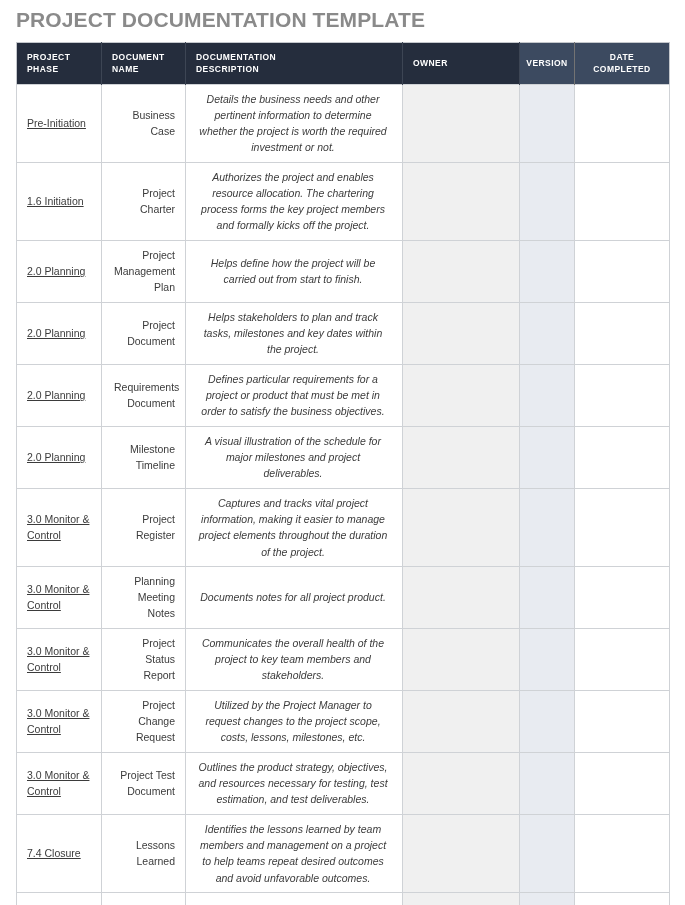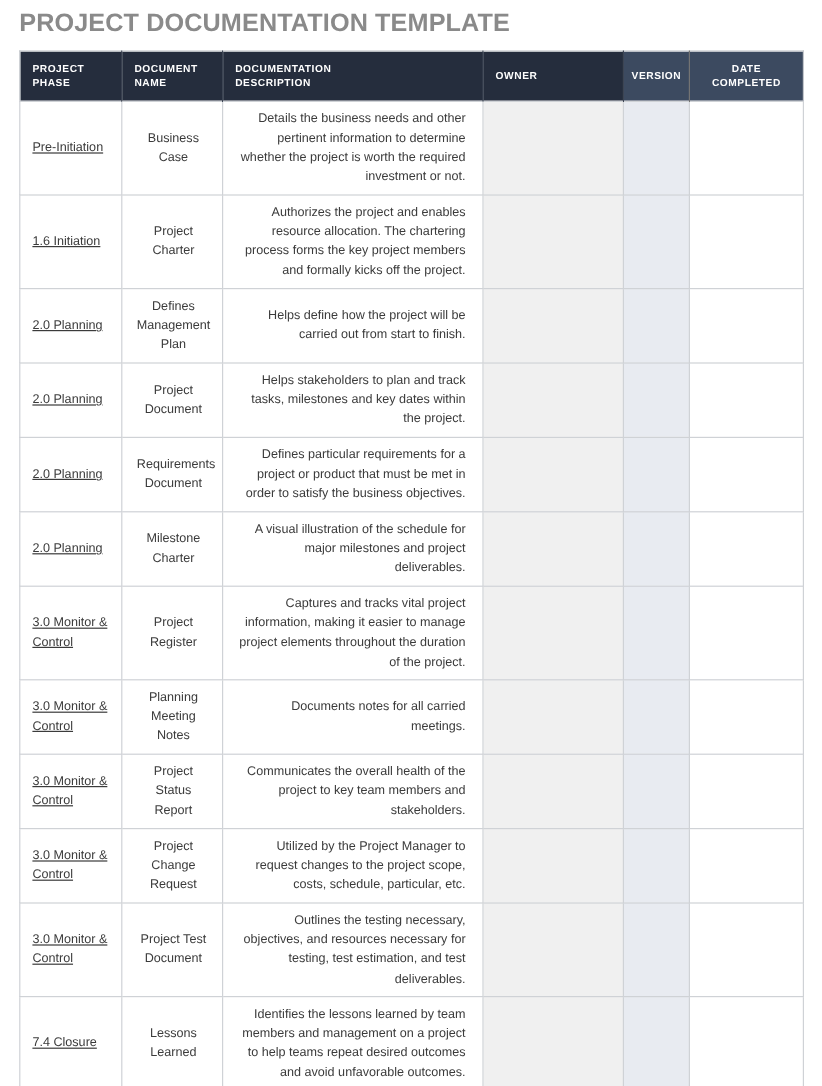--- a/index.html
+++ b/index.html
@@ -87,29 +87,30 @@
     box-sizing: border-box;
     background: #ffffff;
   }
 
   tbody td.c-phase {
     text-align: left;
     color: #3b3b3b;
     text-decoration: underline;
   }
   tbody td.c-name {
+    text-align: right;
+    color: #3b3b3b;
+    padding-left: 12px;
+  }
+  tbody td.c-desc {
     text-align: center;
     color: #3b3b3b;
     padding-left: 12px;
-  }
-  tbody td.c-desc {
-    text-align: right;
-    color: #3b3b3b;
-    padding-left: 12px;
     padding-right: 14px;
+    font-style: italic;
   }
   tbody td.c-owner {
     background: #f0f0f0;
   }
   tbody td.c-version {
     background: #e8ebf1;
   }
   tbody td.c-date {
     background: #ffffff;
   }
@@ -171,21 +172,21 @@
           <tr>
             <td class="c-phase">1.6 Initiation</td>
             <td class="c-name">Project Charter</td>
             <td class="c-desc">Authorizes the project and enables resource allocation. The chartering process forms the key project members and formally kicks off the project.</td>
             <td class="c-owner"></td>
             <td class="c-version"></td>
             <td class="c-date"></td>
           </tr>
           <tr>
             <td class="c-phase">2.0 Planning</td>
-            <td class="c-name">Defines Management Plan</td>
+            <td class="c-name">Project Management Plan</td>
             <td class="c-desc">Helps define how the project will be carried out from start to finish.</td>
             <td class="c-owner"></td>
             <td class="c-version"></td>
             <td class="c-date"></td>
           </tr>
           <tr>
             <td class="c-phase">2.0 Planning</td>
             <td class="c-name">Project Document</td>
             <td class="c-desc">Helps stakeholders to plan and track tasks, milestones and key dates within the project.</td>
             <td class="c-owner"></td>
@@ -195,62 +196,62 @@
           <tr>
             <td class="c-phase">2.0 Planning</td>
             <td class="c-name">Requirements Document</td>
             <td class="c-desc">Defines particular requirements for a project or product that must be met in order to satisfy the business objectives.</td>
             <td class="c-owner"></td>
             <td class="c-version"></td>
             <td class="c-date"></td>
           </tr>
           <tr>
             <td class="c-phase">2.0 Planning</td>
-            <td class="c-name">Milestone Charter</td>
+            <td class="c-name">Milestone Timeline</td>
             <td class="c-desc">A visual illustration of the schedule for major milestones and project deliverables.</td>
             <td class="c-owner"></td>
             <td class="c-version"></td>
             <td class="c-date"></td>
           </tr>
           <tr>
             <td class="c-phase">3.0 Monitor &amp; Control</td>
             <td class="c-name">Project Register</td>
             <td class="c-desc">Captures and tracks vital project information, making it easier to manage project elements throughout the duration of the project.</td>
             <td class="c-owner"></td>
             <td class="c-version"></td>
             <td class="c-date"></td>
           </tr>
           <tr>
             <td class="c-phase">3.0 Monitor &amp; Control</td>
             <td class="c-name">Planning Meeting Notes</td>
-            <td class="c-desc">Documents notes for all carried meetings.</td>
+            <td class="c-desc">Documents notes for all project product.</td>
             <td class="c-owner"></td>
             <td class="c-version"></td>
             <td class="c-date"></td>
           </tr>
           <tr>
             <td class="c-phase">3.0 Monitor &amp; Control</td>
             <td class="c-name">Project Status Report</td>
             <td class="c-desc">Communicates the overall health of the project to key team members and stakeholders.</td>
             <td class="c-owner"></td>
             <td class="c-version"></td>
             <td class="c-date"></td>
           </tr>
           <tr>
             <td class="c-phase">3.0 Monitor &amp; Control</td>
             <td class="c-name">Project Change Request</td>
-            <td class="c-desc">Utilized by the Project Manager to request changes to the project scope, costs, schedule, particular, etc.</td>
+            <td class="c-desc">Utilized by the Project Manager to request changes to the project scope, costs, lessons, milestones, etc.</td>
             <td class="c-owner"></td>
             <td class="c-version"></td>
             <td class="c-date"></td>
           </tr>
           <tr>
             <td class="c-phase">3.0 Monitor &amp; Control</td>
             <td class="c-name">Project Test Document</td>
-            <td class="c-desc">Outlines the testing necessary, objectives, and resources necessary for testing, test estimation, and test deliverables.</td>
+            <td class="c-desc">Outlines the product strategy, objectives, and resources necessary for testing, test estimation, and test deliverables.</td>
             <td class="c-owner"></td>
             <td class="c-version"></td>
             <td class="c-date"></td>
           </tr>
           <tr>
             <td class="c-phase">7.4 Closure</td>
             <td class="c-name">Lessons Learned</td>
             <td class="c-desc">Identifies the lessons learned by team members and management on a project to help teams repeat desired outcomes and avoid unfavorable outcomes.</td>
             <td class="c-owner"></td>
             <td class="c-version"></td>

